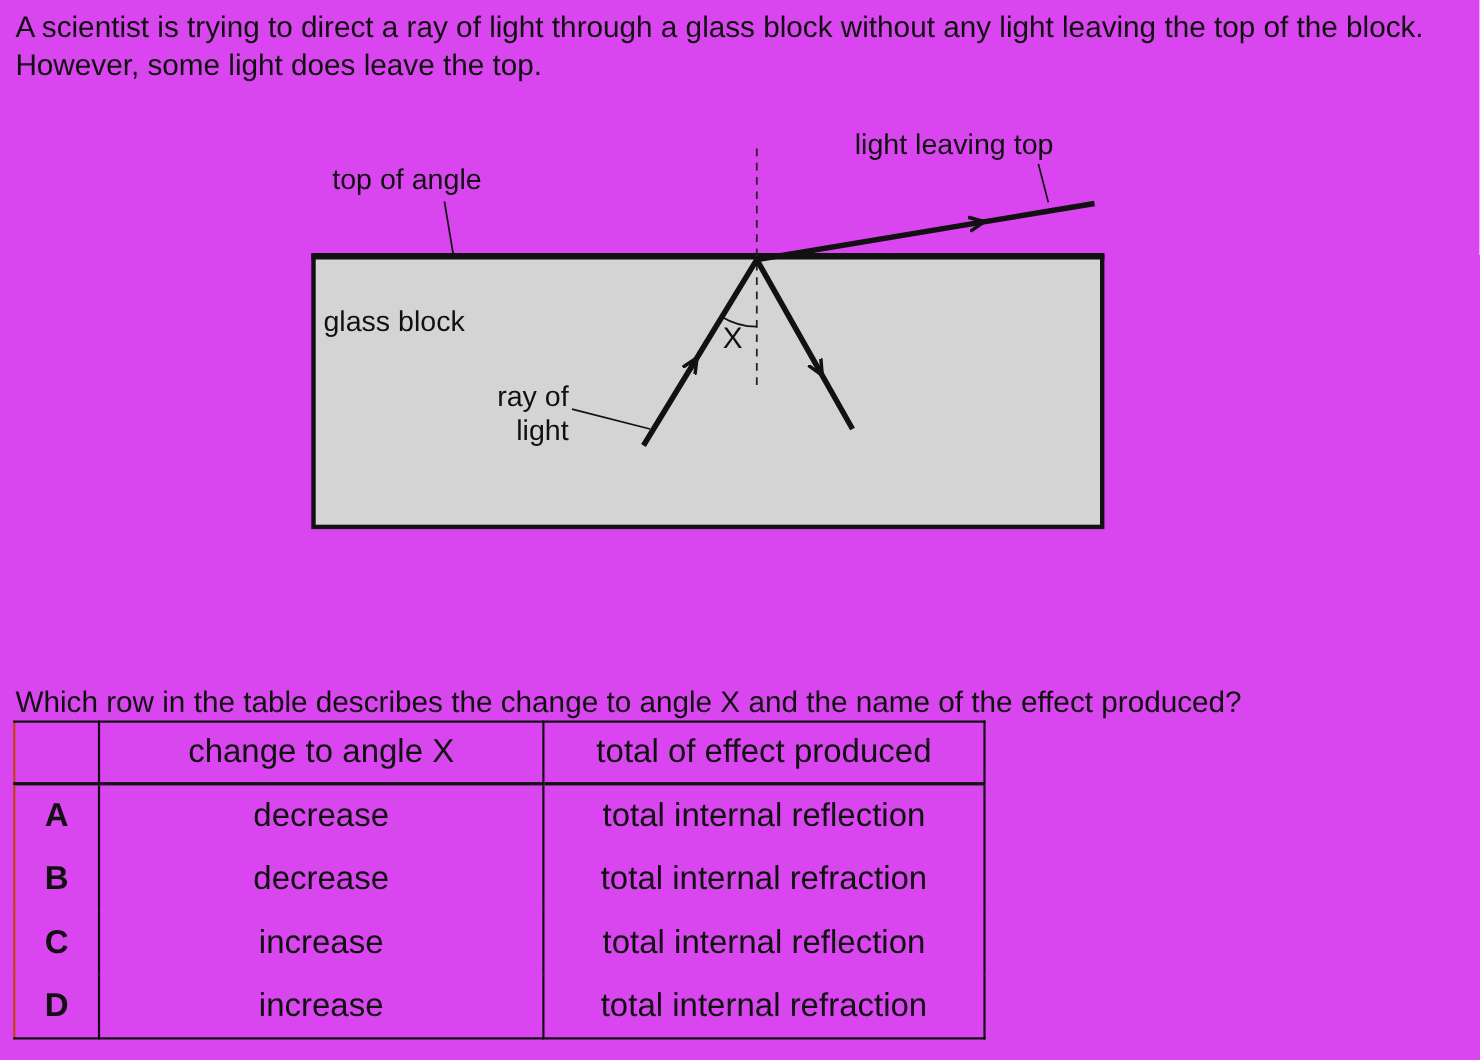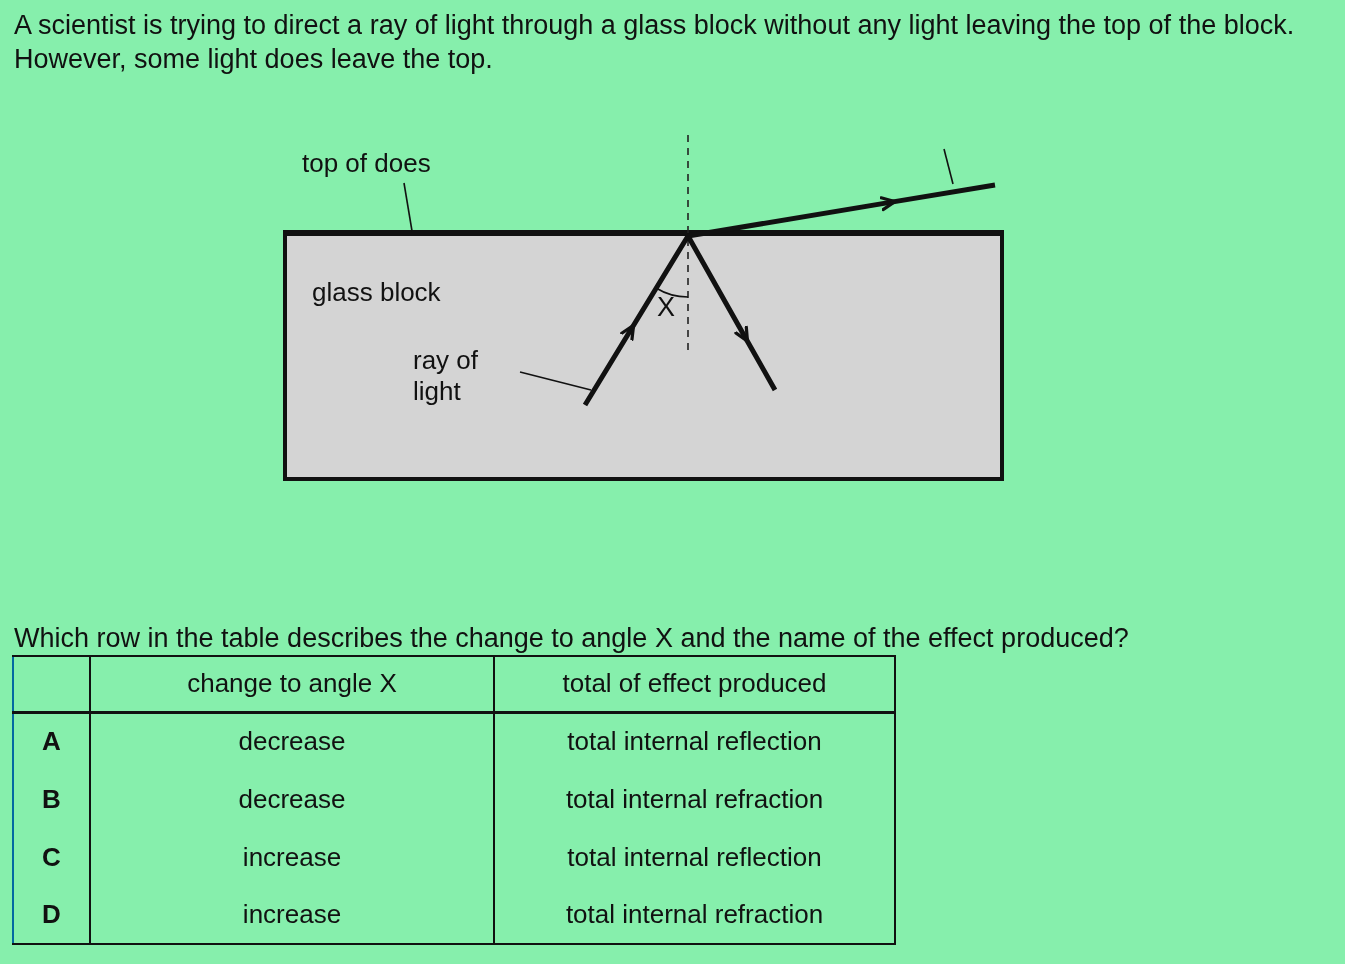--- a/index.html
+++ b/index.html
@@ -5,21 +5,21 @@
   * { margin: 0; padding: 0; box-sizing: border-box; }
   html, body { background: #ffffff; }
   body {
     font-family: "Liberation Sans", sans-serif;
     color: #111111;
   }
   .page {
     position: relative;
     width: 1345px;
     height: 964px;
-    background: #86efac;
+    background: #d946ef;
     overflow: hidden;
   }
   .txt {
     position: absolute;
     font-size: 27px;
     line-height: 34px;
     color: #111111;
   }
   .intro { left: 14px; top: 8px; width: 1326px; }
   .followup { left: 14px; top: 517px; width: 1326px; }
@@ -34,41 +34,41 @@
   }
   .lbl {
     position: absolute;
     font-size: 26px;
     line-height: 31px;
     white-space: nowrap;
     color: #111111;
   }
   .lbl-top-of-block { left: 302px; top: 148px; }
   .lbl-light-leaving-top { left: 777px; top: 116px; }
-  .lbl-glass-block { left: 312px; top: 277px; }
+  .lbl-glass-block { left: 294px; top: 277px; }
   .lbl-ray-of-light {
     left: 413px; top: 345px; width: 104px;
-    white-space: pre-line; text-align: left;
+    white-space: pre-line; text-align: right;
   }
   .lbl-angle-x { left: 657px; top: 292px; font-size: 27px; }
 
   table.answers {
     position: absolute;
     left: 12px;
     top: 655px;
     width: 884px;
     border-collapse: collapse;
     table-layout: fixed;
   }
   .answers th, .answers td {
-    border-left: 2px solid #0369a1;
+    border-left: 2px solid #c2410c;
     border-right: 2px solid #111;
     text-align: center;
     vertical-align: middle;
-    font-size: 26px;
+    font-size: 30px;
     font-weight: 400;
     color: #111;
   }
   .answers thead th {
     height: 56px;
     border-top: 2px solid #111;
     border-bottom: 3px solid #111;
   }
   .answers tbody td { height: 58px; }
   .answers tbody tr:last-child td { border-bottom: 2px solid #111; }
@@ -101,21 +101,22 @@
 
     <polyline points="688,136 890,102.4 995,85" fill="none" stroke="#111" stroke-width="5" marker-mid="url(#arr)"></polyline>
 
     <path d="M 688 197 A 61 61 0 0 1 656 188" fill="none" stroke="#111" stroke-width="1.6"></path>
 
     <line x1="404" y1="83" x2="412" y2="131" stroke="#111" stroke-width="1.6"></line>
     <line x1="944" y1="49" x2="953" y2="84" stroke="#111" stroke-width="1.6"></line>
     <line x1="520" y1="272" x2="591" y2="290" stroke="#111" stroke-width="1.6"></line>
   </svg>
 
-  <div class="lbl lbl-top-of-block">top of does</div>
+  <div class="lbl lbl-top-of-block">top of angle</div>
+  <div class="lbl lbl-light-leaving-top">light leaving top</div>
   <div class="lbl lbl-glass-block">glass block</div>
   <div class="lbl lbl-ray-of-light">ray of
 light</div>
   <div class="lbl lbl-angle-x">X</div>
 
   <p class="txt question">Which row in the table describes the change to angle X and the name of the effect produced?</p>
 
   <table class="answers">
     <thead>
       <tr>

